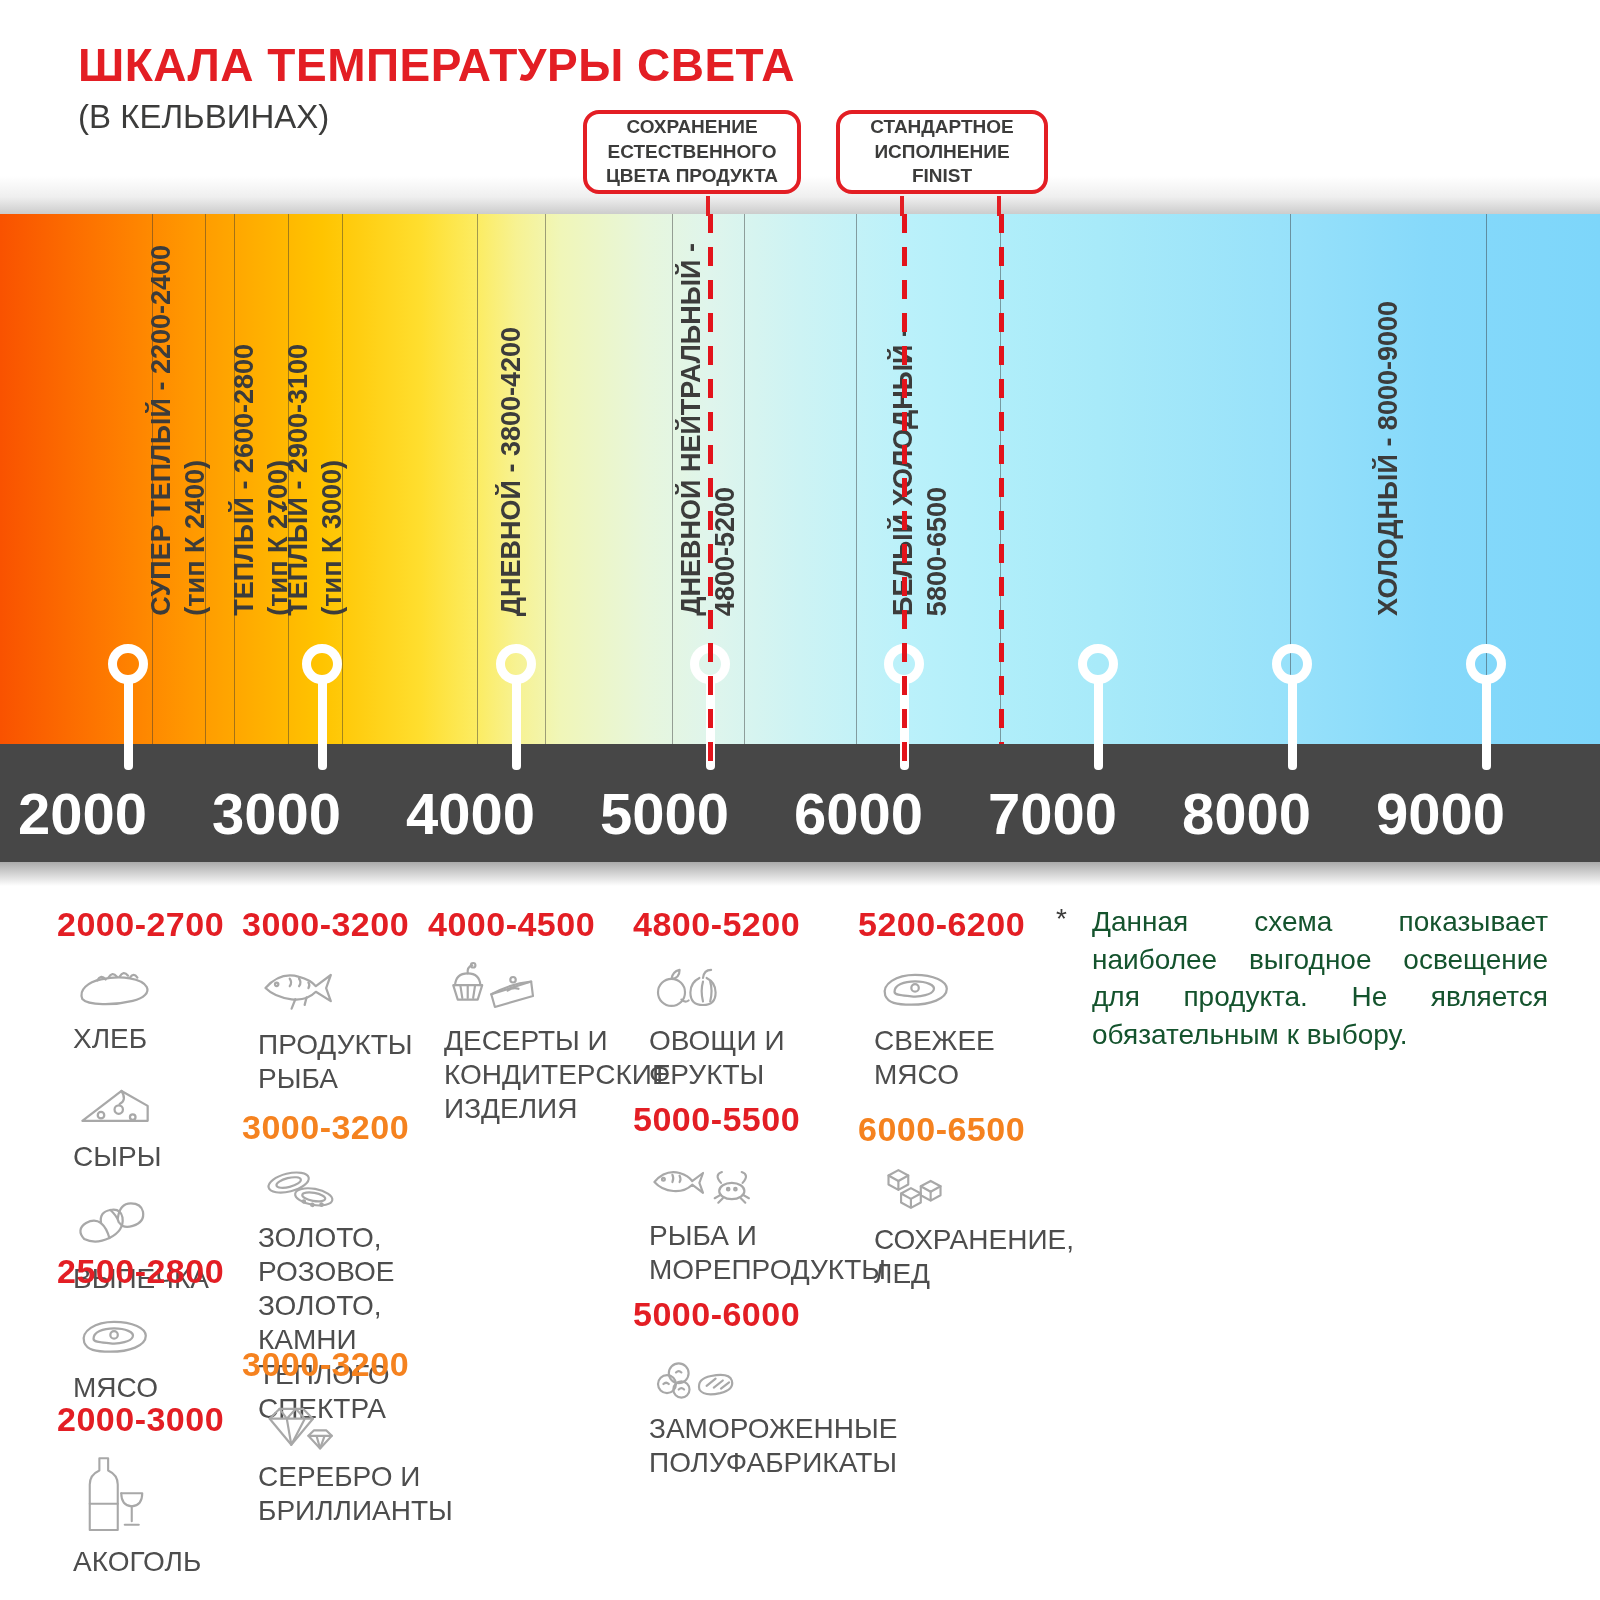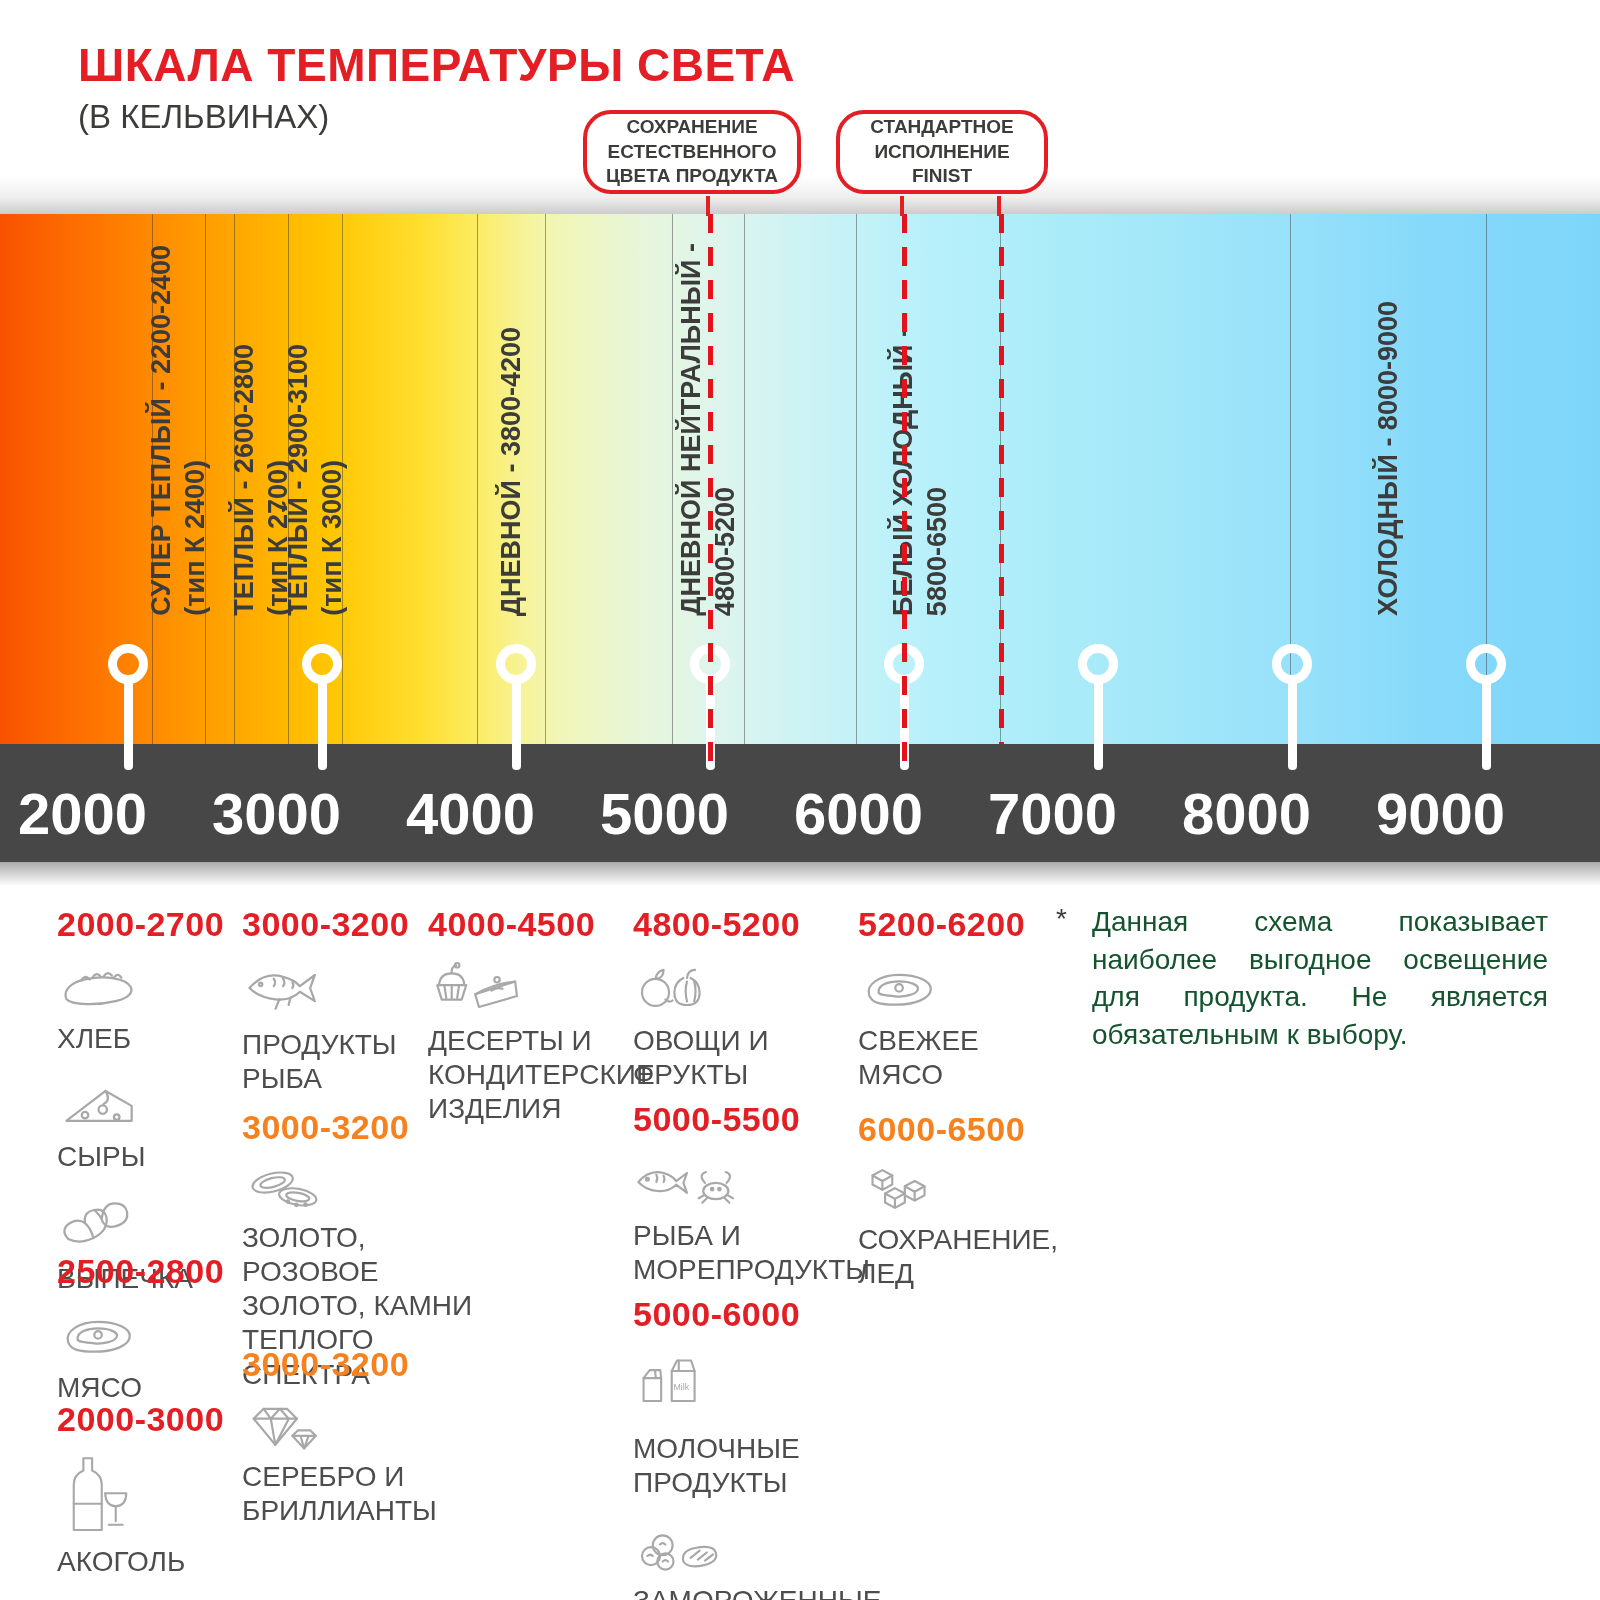--- a/index.html
+++ b/index.html
@@ -4,21 +4,21 @@
 <style>
   html,body{margin:0;padding:0;background:#fff;}
   #canvas{position:relative;width:1600px;height:1600px;background:#ffffff;overflow:hidden;
           font-family:"Liberation Sans","DejaVu Sans",sans-serif;}
 
   
   .title{position:absolute;left:78px;top:38px;font-size:46px;font-weight:bold;color:#E31E24;letter-spacing:0.5px;}
   .subtitle{position:absolute;left:78px;top:98px;font-size:33px;color:#3C3C3B;}
 
   
-  .callout{position:absolute;top:110px;height:84px;background:#fff;border:4px solid #E31E24;border-radius:28px;
+  .callout{position:absolute;top:110px;height:84px;background:#fff;border:4px solid #E31E24;border-radius:16px;
            display:flex;align-items:center;justify-content:center;text-align:center;
            font-size:19px;font-weight:bold;color:#3C3C3B;line-height:1.3;z-index:30;padding:4px 10px;box-sizing:border-box;}
   .callout.c1{left:583px;width:218px;}
   .callout.c2{left:836px;width:212px;}
   .leader{position:absolute;top:196px;width:4px;height:20px;background:#E31E24;z-index:29;}
 
   
   .top-shadow{position:absolute;left:0;top:176px;width:1600px;height:38px;
               background:linear-gradient(#ffffff 0%,#efefef 55%,#cccccc 100%);}
   .bottom-shadow{position:absolute;left:0;top:862px;width:1600px;height:24px;
@@ -50,21 +50,21 @@
   
   .band{position:absolute;left:0;top:744px;width:1600px;height:118px;background:#474747;z-index:12;}
   .tick{position:absolute;top:780px;width:220px;margin-left:-110px;
         font-size:58px;font-weight:bold;color:#ffffff;z-index:18;}
 
   
   .group{position:absolute;z-index:5;}
   .range{font-size:34px;font-weight:bold;margin-bottom:14px;letter-spacing:0.5px;}
   .range.red{color:#E31E24;}
   .range.orange{color:#F5821F;}
-  .item{margin-bottom:20px;}
+  .item{margin-bottom:20px;margin-left:16px;}
   .icon{display:block;margin-bottom:4px;}
   .icon svg{stroke:#A8A8A8;fill:none;stroke-width:2.4;stroke-linecap:round;stroke-linejoin:round;}
   .cat-label{font-size:28px;color:#4D4D4D;line-height:1.22;}
 
   
   .footnote{position:absolute;left:1056px;top:903px;width:492px;z-index:5;}
   .footnote .star{position:absolute;left:0;top:0;font-size:28px;color:#3C3C3B;font-weight:normal;}
   .footnote .ftext{display:block;padding-left:36px;font-size:28px;color:#14532d;line-height:1.34;text-align:justify;}
 </style>
 </head>
@@ -335,34 +335,20 @@
           </svg>
       </span>
       <div class="cat-label" style="max-width:230px">РЫБА И МОРЕПРОДУКТЫ</div>
     </div>
   </div>
 
   <div class="group" style="left:633px;top:1295px;width:300px">
     <div class="range red">5000-6000</div>
     <div class="item">
       <span class="icon">
-        <svg viewBox="0 0 100 86" width="88" height="76">
-            <rect x="12" y="34" width="20" height="26"></rect>
-            <path d="M12 34 l7 -9 h12 l1 9"></path>
-            <path d="M25 25 l1 9"></path>
-            <rect x="44" y="26" width="26" height="34"></rect>
-            <path d="M44 26 l6 -12 h16 l4 12"></path>
-            <path d="M52 14 v12"></path>
-            <text x="46" y="48" font-size="10" fill="#A8A8A8" stroke="none">Milk</text>
-          </svg>
-      </span>
-      <div class="cat-label" style="max-width:300px">МОЛОЧНЫЕ ПРОДУКТЫ</div>
-    </div>
-    <div class="item">
-      <span class="icon">
         <svg viewBox="0 0 120 62" width="108" height="56">
             <circle cx="20" cy="40" r="10"></circle>
             <circle cx="33" cy="28" r="11"></circle>
             <circle cx="36" cy="46" r="9"></circle>
             <path d="M16 40 q3 -3 6 0 M30 27 q3 -3 6 0 M33 46 q3 -3 6 0"></path>
             <path d="M56 46 q-3 -12 13 -15 q20 -4 23 5 q3 10 -13 14 q-18 4 -23 -4 z"></path>
             <path d="M64 42 l10 -8 M72 44 l10 -8 M80 45 l9 -7"></path>
           </svg>
       </span>
       <div class="cat-label" style="max-width:280px">ЗАМОРОЖЕННЫЕ ПОЛУФАБРИКАТЫ</div>

